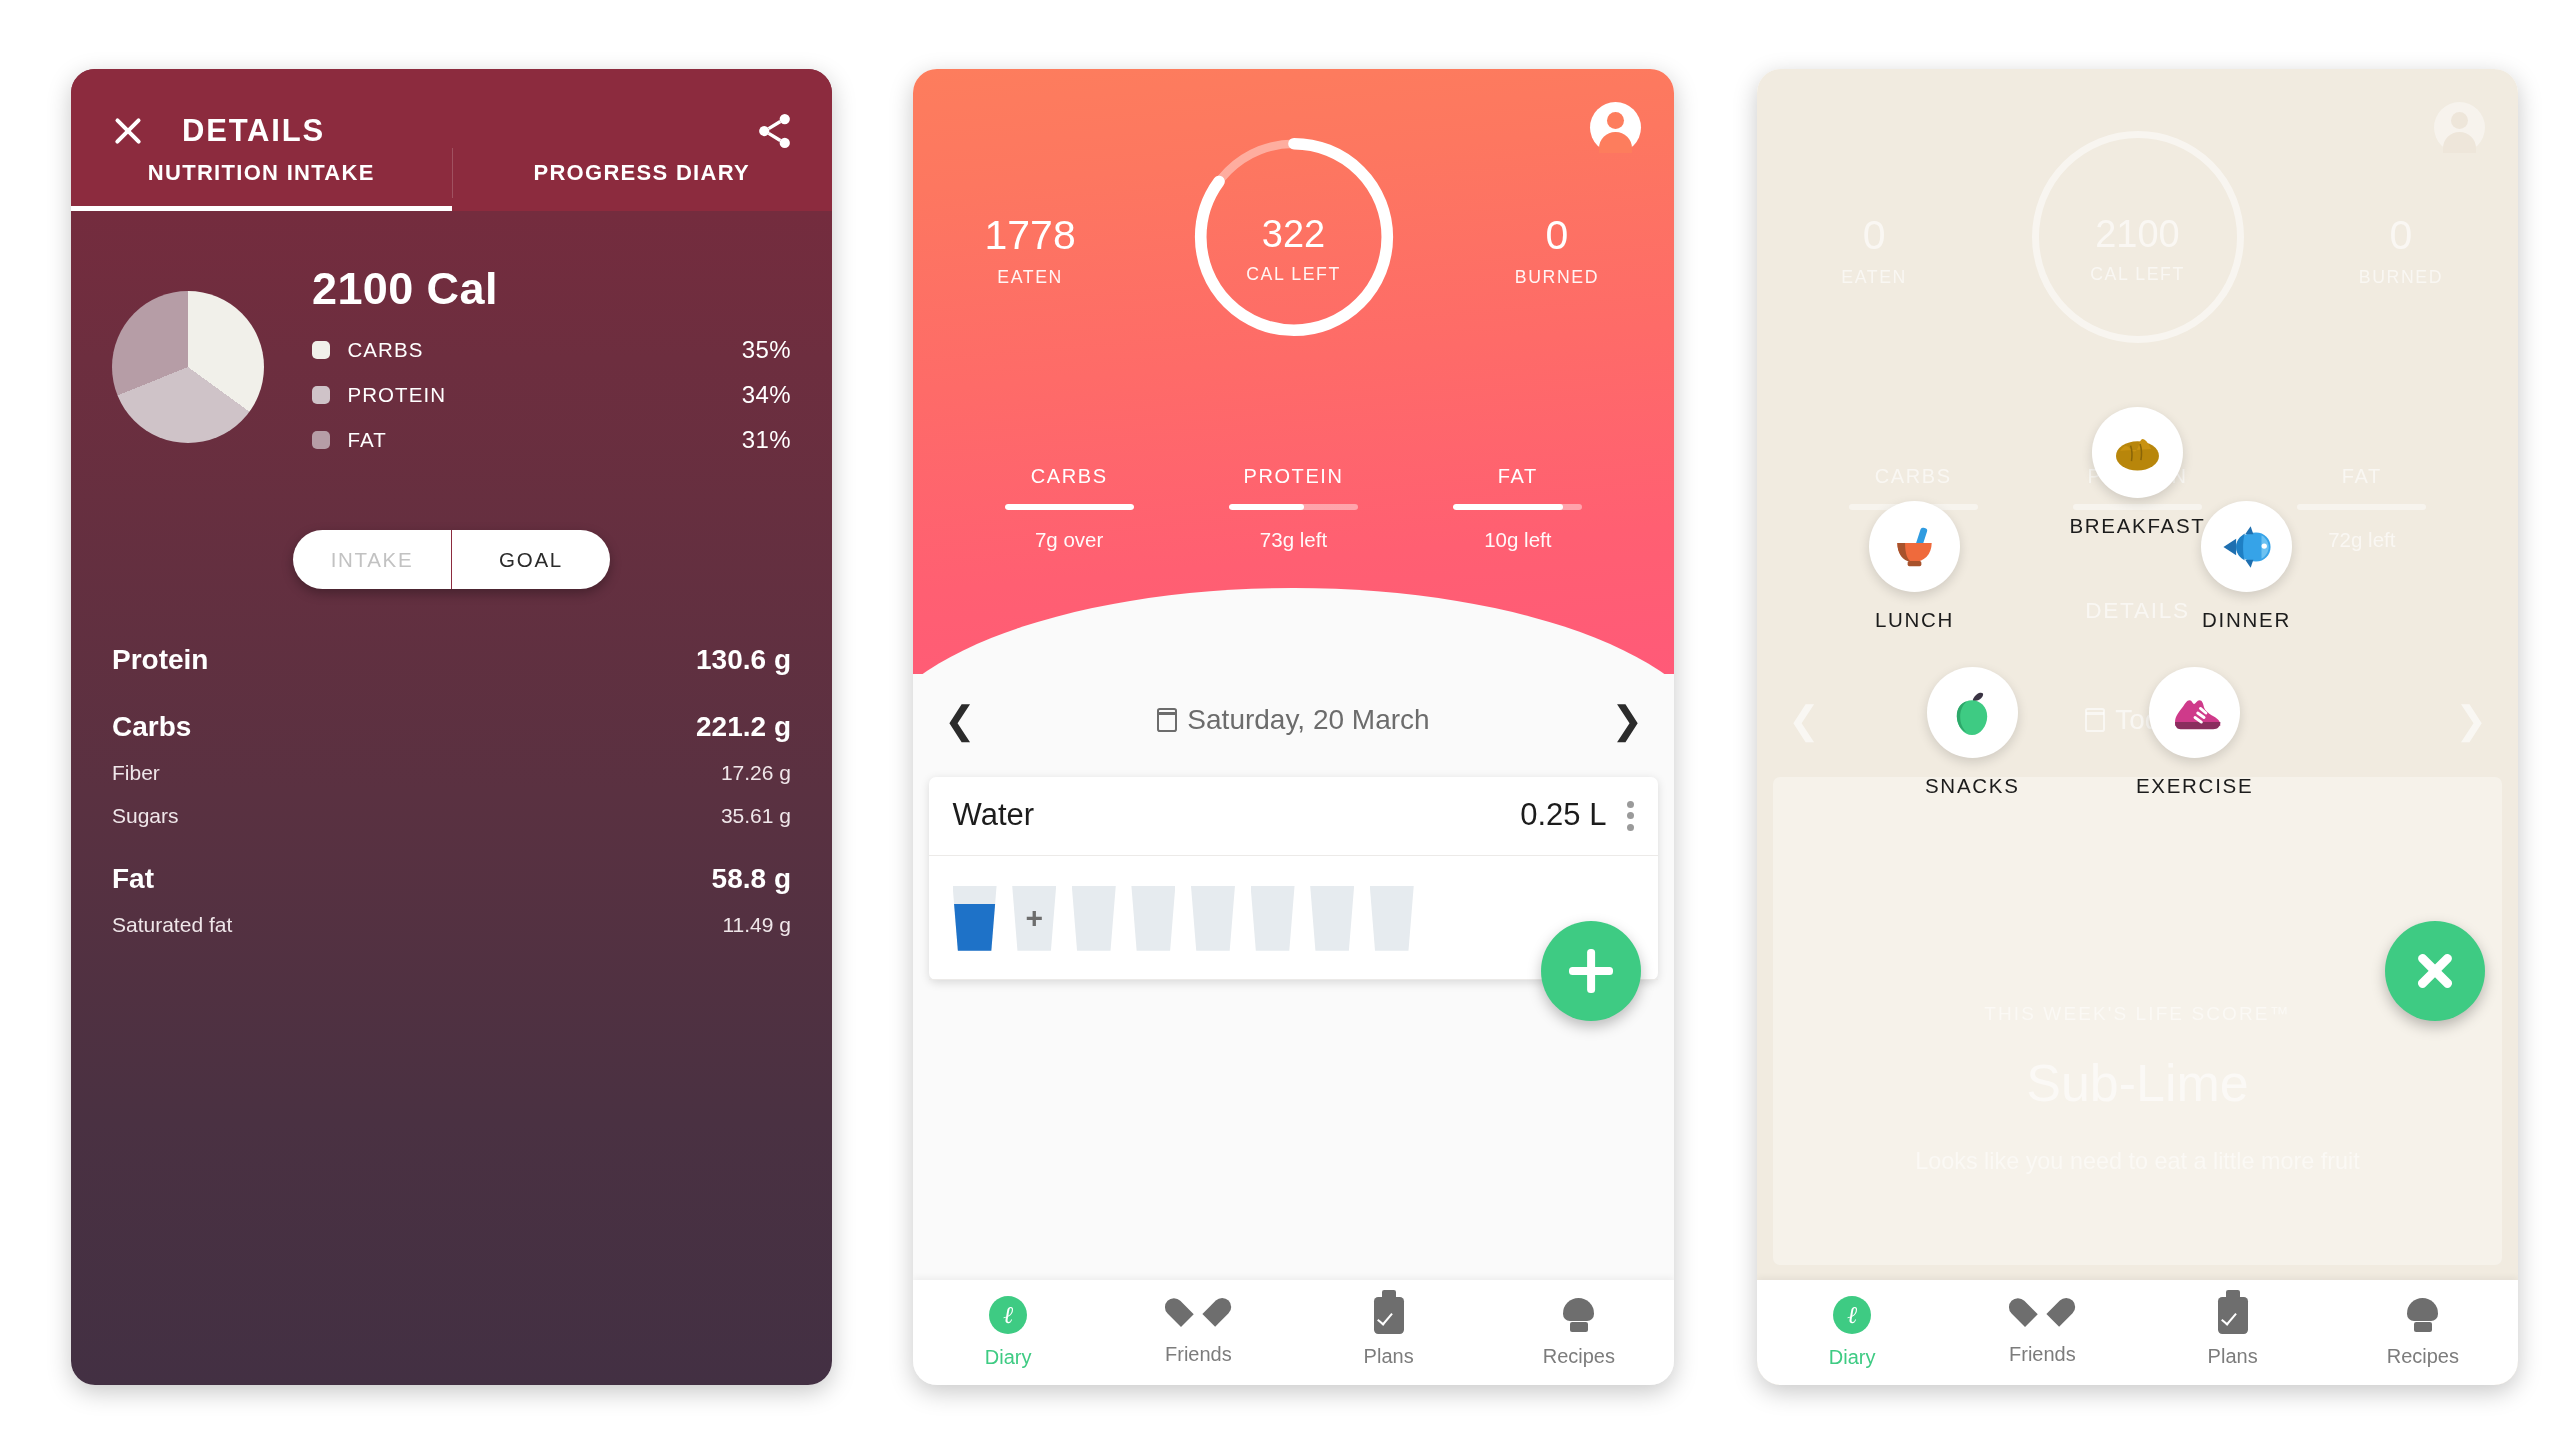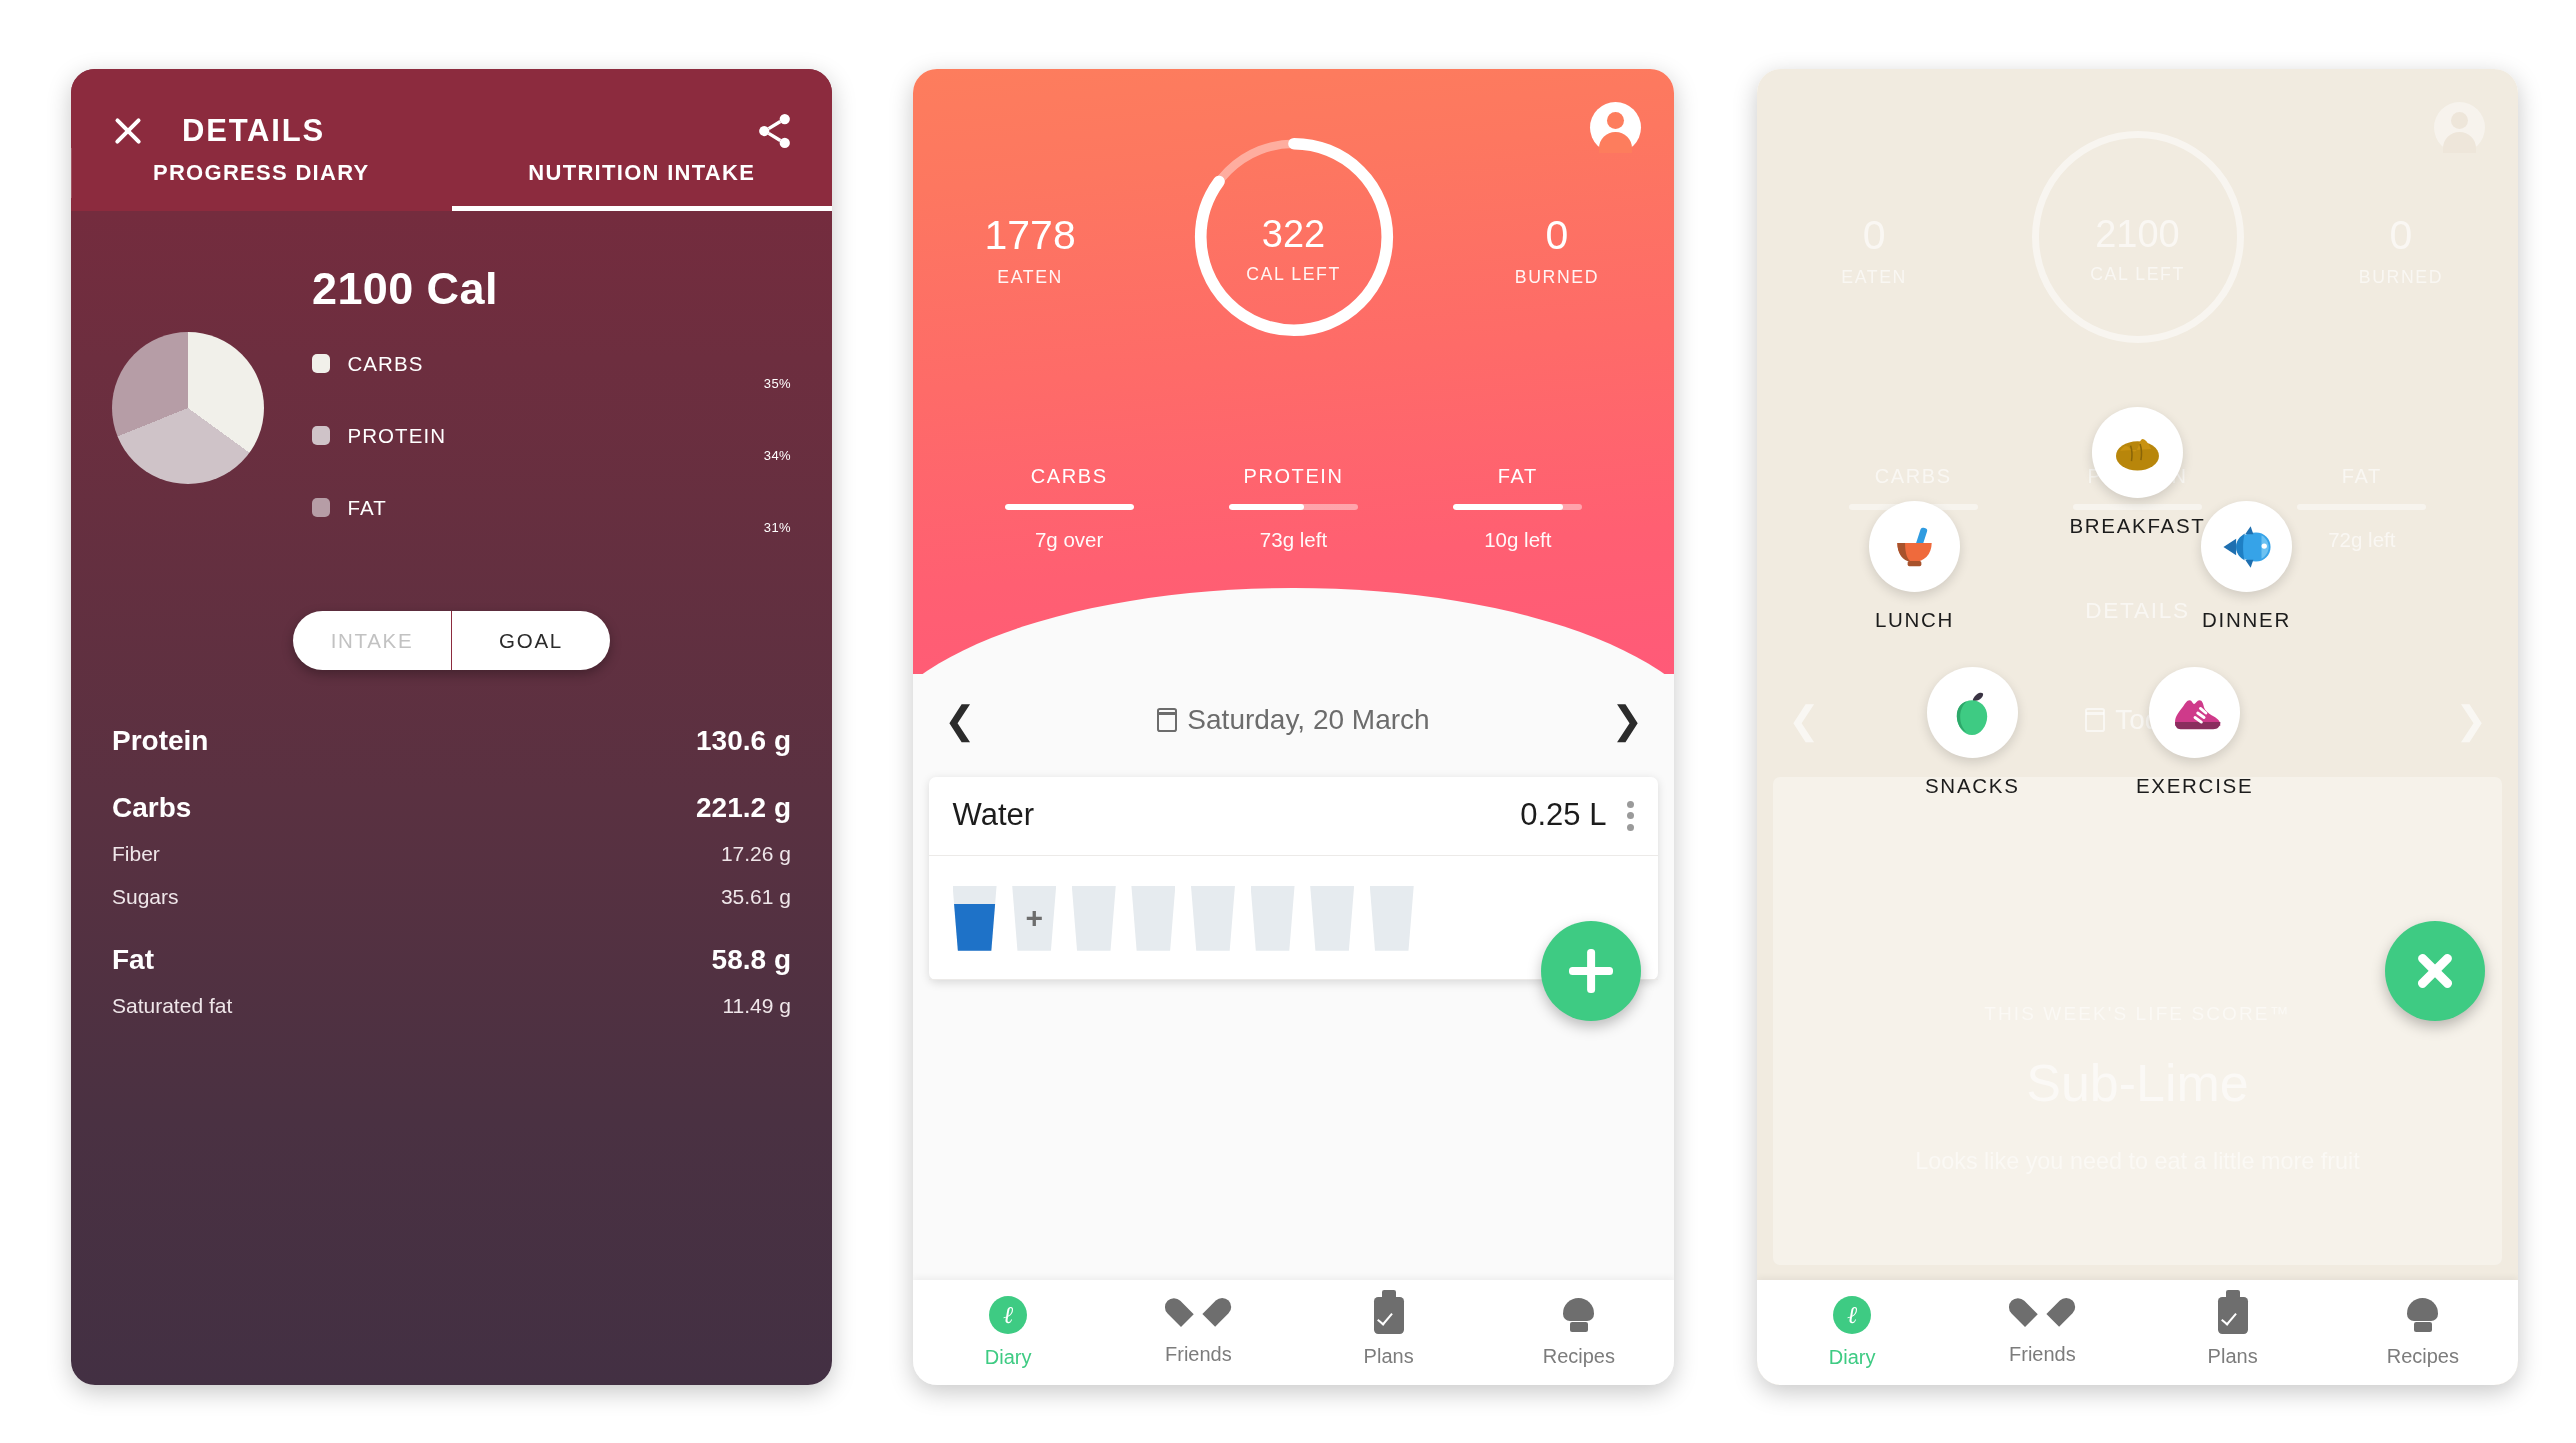--- a/index.html
+++ b/index.html
@@ -41,21 +41,21 @@
 
   .p1-body { padding:0; }
   .pie-row { display:flex; align-items:center; padding:52px 41px 0 41px; }
   .pie { width:152px; height:152px; border-radius:50%; flex:0 0 auto;
      background:conic-gradient(#f1f0ea 0deg 126deg, #cfc3c8 126deg 248deg, #b69da6 248deg 360deg); }
   .pie-right { flex:1; margin-left:48px; }
   .cal-big { color:#fff; font-size:45px; font-weight:bold; letter-spacing:0.4px; margin-bottom:21px; }
   .legend-row { display:flex; align-items:center; margin:17px 0; }
   .lg-dot { width:18.4px; height:18.4px; border-radius:5px; flex:0 0 auto; margin-right:17px; }
   .lg-name { color:#fff; font-size:20.5px; letter-spacing:1.1px; flex:1; }
-  .lg-val { color:#fff; font-size:13px; letter-spacing:0.4px;margin-top:40px; }
+  .lg-val { color:#fff; font-size:24px; letter-spacing:0.4px; }
 
   .toggle-wrap { display:flex; justify-content:center; margin-top:59px; }
   .toggle { background:#fff; border-radius:33px; width:317px; height:59px;
       display:flex; box-shadow:0 4.2px 11.3px rgba(0,0,0,.3); overflow:hidden; }
   .tg-btn { flex:1; display:flex; align-items:center; justify-content:center;
       font-size:20.5px; letter-spacing:1.7px; cursor:pointer; }
   .tg-btn.off { color:#c2c2c2; }
   .tg-btn.on { color:#2b2b2b; border-left:1.4px solid #8c2b3e; }
 
   .nutri { margin-top:55px; padding:0 41px; }
@@ -236,22 +236,22 @@
           <div class="close-x"></div>
           <div class="p1-title">DETAILS</div>
           <svg class="share-ic" viewBox="0 0 24 24">
             <circle cx="18" cy="5" r="3" fill="#fff"></circle>
             <circle cx="6" cy="12" r="3" fill="#fff"></circle>
             <circle cx="18" cy="19" r="3" fill="#fff"></circle>
             <path d="M8.6 10.6 15.4 6.4M8.6 13.4 15.4 17.6" stroke="#fff" stroke-width="2" fill="none"></path>
           </svg>
         </div>
         <div class="p1-tabs">
+          <div class="p1-tab active">NUTRITION INTAKE</div>
           <div class="p1-tab sep">PROGRESS DIARY</div>
-          <div class="p1-tab active">NUTRITION INTAKE</div>
         </div>
       </div>
 
       <div class="p1-body">
         <div class="pie-row">
           <div class="pie"></div>
           <div class="pie-right">
             <div class="cal-big">2100 Cal</div>
 
             <div class="legend-row">

